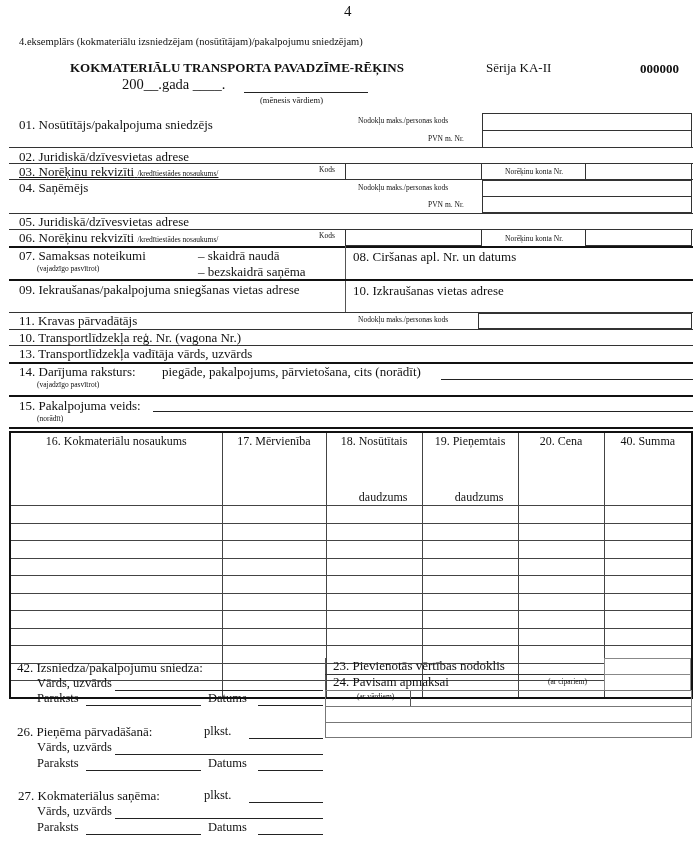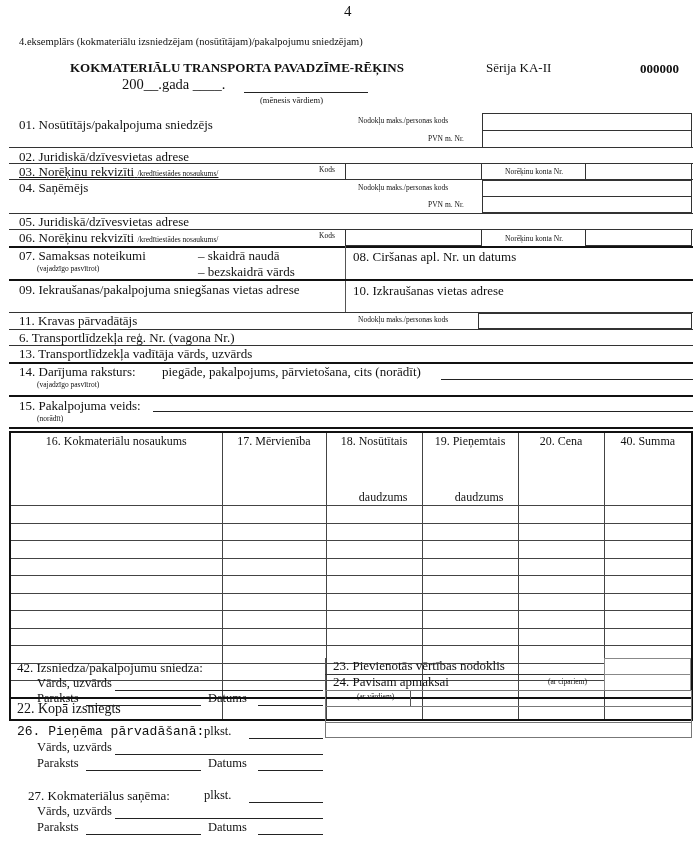--- a/index.html
+++ b/index.html
@@ -67,33 +67,33 @@
 <div class="abs t13" style="left:19px;top:230px;"><span>06. Norēķinu rekvizīti</span> <span class="xs">/kredītiestādes nosaukums/</span></div>
 <div class="abs xs" style="left:319px;top:231px;">Kods</div>
 <div class="box" style="left:345px;top:229px;width:137px;height:17px;"></div>
 <div class="abs xs" style="left:505px;top:234px;">Norēķinu konta Nr.</div>
 <div class="box" style="left:585px;top:229px;width:107px;height:17px;"></div>
 <div class="hl thick" style="left:9px;top:246px;width:684px;"></div>
 
 <div class="abs t13" style="left:19px;top:248px;">07. Samaksas noteikumi</div>
 <div class="abs xs" style="left:37px;top:264px;">(vajadzīgo pasvītrot)</div>
 <div class="abs t13" style="left:198px;top:248px;">– skaidrā naudā</div>
-<div class="abs t13" style="left:198px;top:264px;">– bezskaidrā vārds</div>
+<div class="abs t13" style="left:198px;top:264px;">– bezskaidrā saņēma</div>
 <div class="vl" style="left:345px;top:246px;height:66px;"></div>
 <div class="abs t13" style="left:353px;top:249px;">08. Ciršanas apl. Nr. un datums</div>
 <div class="hl thick" style="left:9px;top:279px;width:684px;"></div>
 <div class="abs t13" style="left:19px;top:282px;">09. Iekraušanas/pakalpojuma sniegšanas vietas adrese</div>
 <div class="abs t13" style="left:353px;top:283px;">10. Izkraušanas vietas adrese</div>
 <div class="hl" style="left:9px;top:312px;width:684px;"></div>
 
 <div class="abs t13" style="left:19px;top:313px;">11. Kravas pārvadātājs</div>
 <div class="abs xs" style="left:358px;top:315px;">Nodokļu maks./personas kods</div>
 <div class="box" style="left:478px;top:313px;width:214px;height:16px;"></div>
 <div class="hl" style="left:9px;top:329px;width:684px;"></div>
-<div class="abs t13" style="left:19px;top:330px;">6. Transportlīdzekļa reģ. Nr. (vagona Nr.)</div>
+<div class="abs t13" style="left:19px;top:330px;">10. Transportlīdzekļa reģ. Nr. (vagona Nr.)</div>
 <div class="hl" style="left:9px;top:345px;width:684px;"></div>
 <div class="abs t13" style="left:19px;top:346px;">13. Transportlīdzekļa vadītāja vārds, uzvārds</div>
 <div class="hl thick" style="left:9px;top:362px;width:684px;"></div>
 <div class="abs t13" style="left:19px;top:364px;">14. Darījuma raksturs:</div>
 <div class="abs xs" style="left:37px;top:380px;">(vajadzīgo pasvītrot)</div>
 <div class="abs t13" style="left:162px;top:364px;">piegāde, pakalpojums, pārvietošana, cits (norādīt)</div>
 <div class="uline" style="left:441px;top:379px;width:252px;"></div>
 <div class="hl thick" style="left:9px;top:395px;width:684px;"></div>
 <div class="abs t13" style="left:19px;top:398px;">15. Pakalpojuma veids:</div>
 <div class="abs xs" style="left:37px;top:414px;">(norādīt)</div>
@@ -215,28 +215,20 @@
         <td></td>
       </tr>
     <tr>
         <td></td>
         <td></td>
         <td></td>
         <td></td>
         <td></td>
         <td></td>
       </tr>
-    <tr class="total">
-      <td>22. Kopā izsniegts</td>
-      <td></td>
-      <td></td>
-      <td></td>
-      <td></td>
-      <td></td>
-    </tr>
   </tbody>
 </table>
 
 <div class="vl" style="left:325px;top:658px;height:80px;"></div>
 <div class="abs t13" style="left:333px;top:658px;">23. Pievienotās vērtības nodoklis</div>
 <div class="box" style="left:604px;top:658px;width:87px;height:17px;border-color:#888;"></div>
 <div class="hl" style="left:325px;top:674px;width:280px;"></div>
 <div class="abs t13" style="left:333px;top:674px;">24. Pavisam apmaksai</div>
 <div class="abs xs" style="left:548px;top:677px;">(ar cipariem)</div>
 <div class="box" style="left:604px;top:674px;width:87px;height:17px;border-color:#888;"></div>
@@ -248,31 +240,31 @@
 <div class="hl" style="left:325px;top:722px;width:367px;border-color:#777;"></div>
 
 <div class="abs t13" style="left:17px;top:660px;">42. Izsniedza/pakalpojumu sniedza:</div>
 <div class="abs t12" style="left:37px;top:676px;">Vārds, uzvārds</div>
 <div class="uline" style="left:115px;top:690px;width:208px;"></div>
 <div class="abs t12" style="left:37px;top:691px;">Paraksts</div>
 <div class="uline" style="left:86px;top:705px;width:115px;"></div>
 <div class="abs t12" style="left:208px;top:691px;">Datums</div>
 <div class="uline" style="left:258px;top:705px;width:65px;"></div>
 
-<div class="abs t13" style="left:17px;top:724px;font-family:Liberation Mono, monospace;">26. Pieņēma pārvadāšanā:</div>
+<div class="abs t13" style="left:17px;top:724px;">26. Pieņēma pārvadāšanā:</div>
 <div class="abs t12" style="left:204px;top:724px;">plkst.</div>
 <div class="uline" style="left:249px;top:738px;width:74px;"></div>
 <div class="abs t12" style="left:37px;top:740px;">Vārds, uzvārds</div>
 <div class="uline" style="left:115px;top:754px;width:208px;"></div>
 <div class="abs t12" style="left:37px;top:756px;">Paraksts</div>
 <div class="uline" style="left:86px;top:770px;width:115px;"></div>
 <div class="abs t12" style="left:208px;top:756px;">Datums</div>
 <div class="uline" style="left:258px;top:770px;width:65px;"></div>
 
-<div class="abs t13" style="left:28px;top:788px;">27. Kokmateriālus saņēma:</div>
+<div class="abs t13" style="left:18px;top:788px;">27. Kokmateriālus saņēma:</div>
 <div class="abs t12" style="left:204px;top:788px;">plkst.</div>
 <div class="uline" style="left:249px;top:802px;width:74px;"></div>
 <div class="abs t12" style="left:37px;top:804px;">Vārds, uzvārds</div>
 <div class="uline" style="left:115px;top:818px;width:208px;"></div>
 <div class="abs t12" style="left:37px;top:820px;">Paraksts</div>
 <div class="uline" style="left:86px;top:834px;width:115px;"></div>
 <div class="abs t12" style="left:208px;top:820px;">Datums</div>
 <div class="uline" style="left:258px;top:834px;width:65px;"></div>
 
 </body></html>

